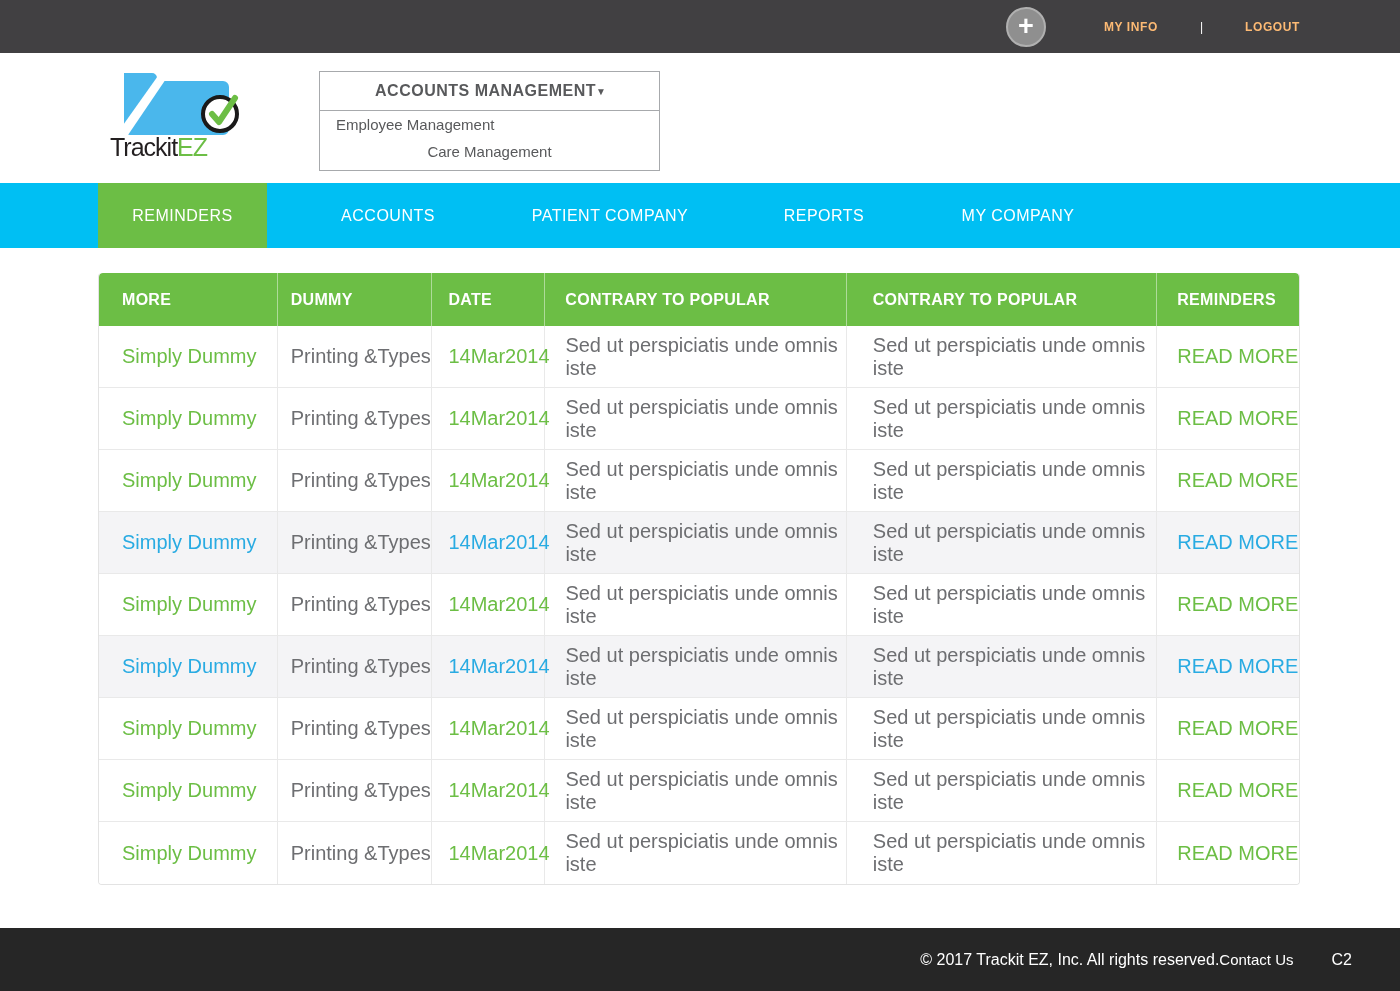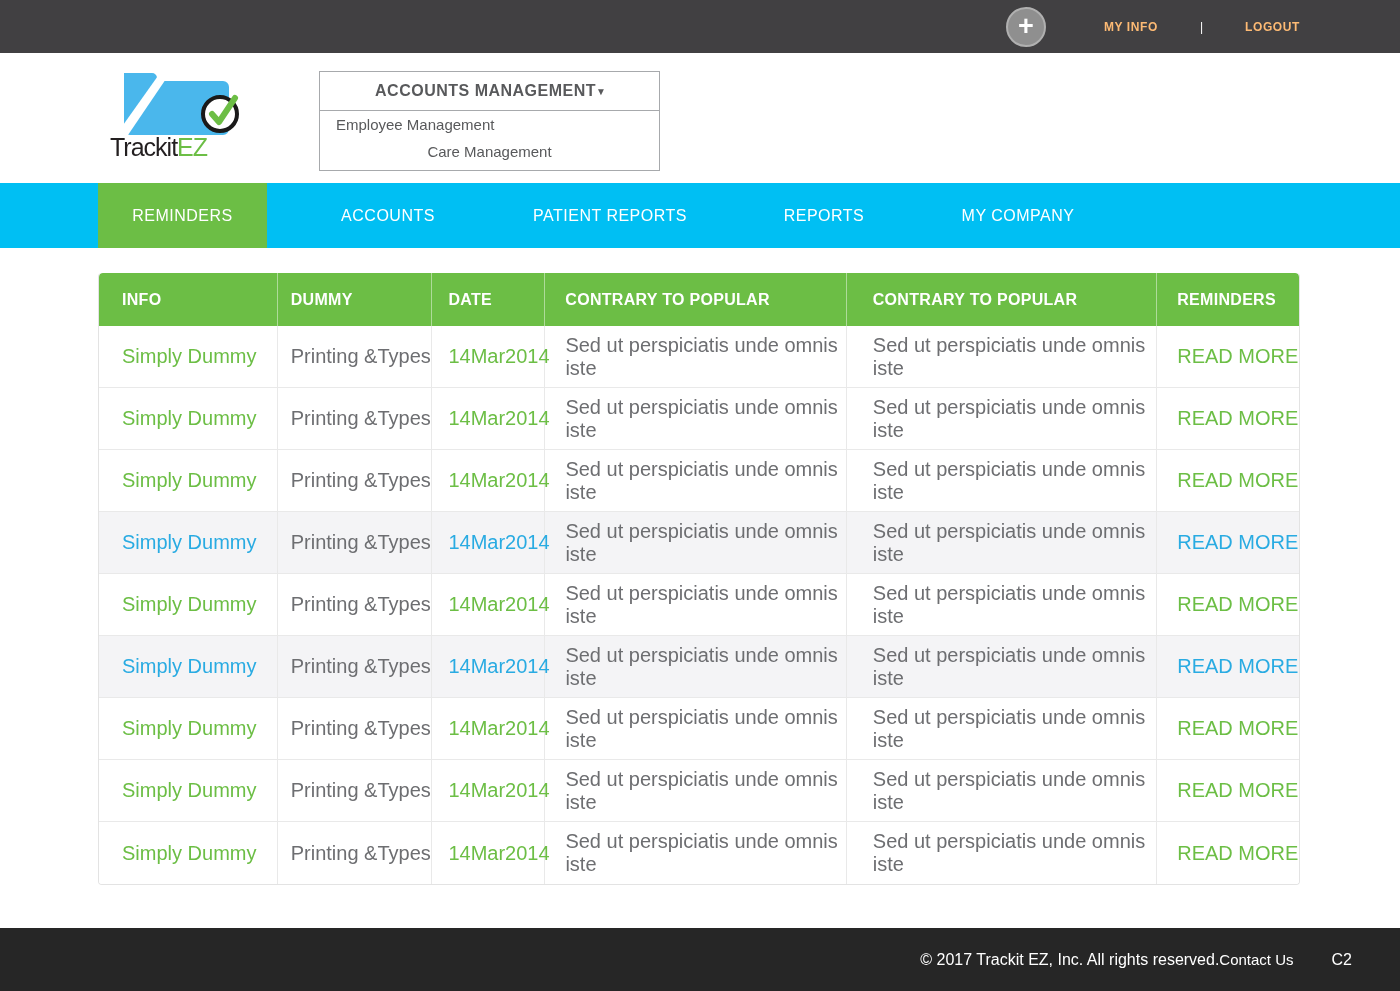--- a/index.html
+++ b/index.html
@@ -153,29 +153,29 @@
       <span class="caret">▼</span>
     </div>
     <div class="module-option">Employee Management</div>
     <div class="module-option">Care Management</div>
   </div>
 </div>
 
 <div class="navbar">
   <div class="nav-tab active">REMINDERS</div>
   <div class="nav-tab">ACCOUNTS</div>
-  <div class="nav-tab">PATIENT REPORTS</div>
+  <div class="nav-tab">PATIENT COMPANY</div>
   <div class="nav-tab">REPORTS</div>
   <div class="nav-tab">MY COMPANY</div>
 </div>
 
 <div class="content">
   <div class="table">
     <div class="t-head">
-      <div class="cell col-name">INFO</div>
+      <div class="cell col-name">MORE</div>
       <div class="cell col-dummy">DUMMY</div>
       <div class="cell col-date">DATE</div>
       <div class="cell col-pop1">CONTRARY TO POPULAR</div>
       <div class="cell col-pop2">CONTRARY TO POPULAR</div>
       <div class="cell col-var">REMINDERS</div>
     </div>
     <div>
         <div class="t-row">
     <div class="cell col-name">Simply Dummy</div>
     <div class="cell col-dummy">Printing &amp;Types</div>

